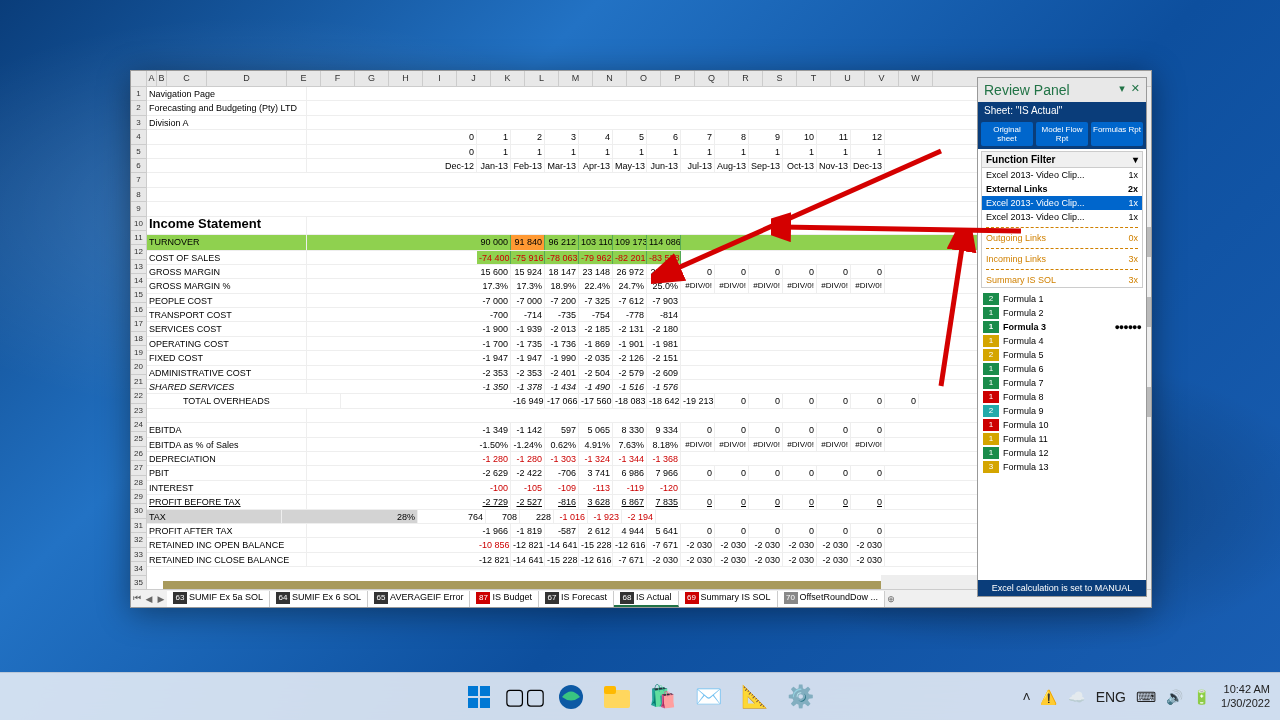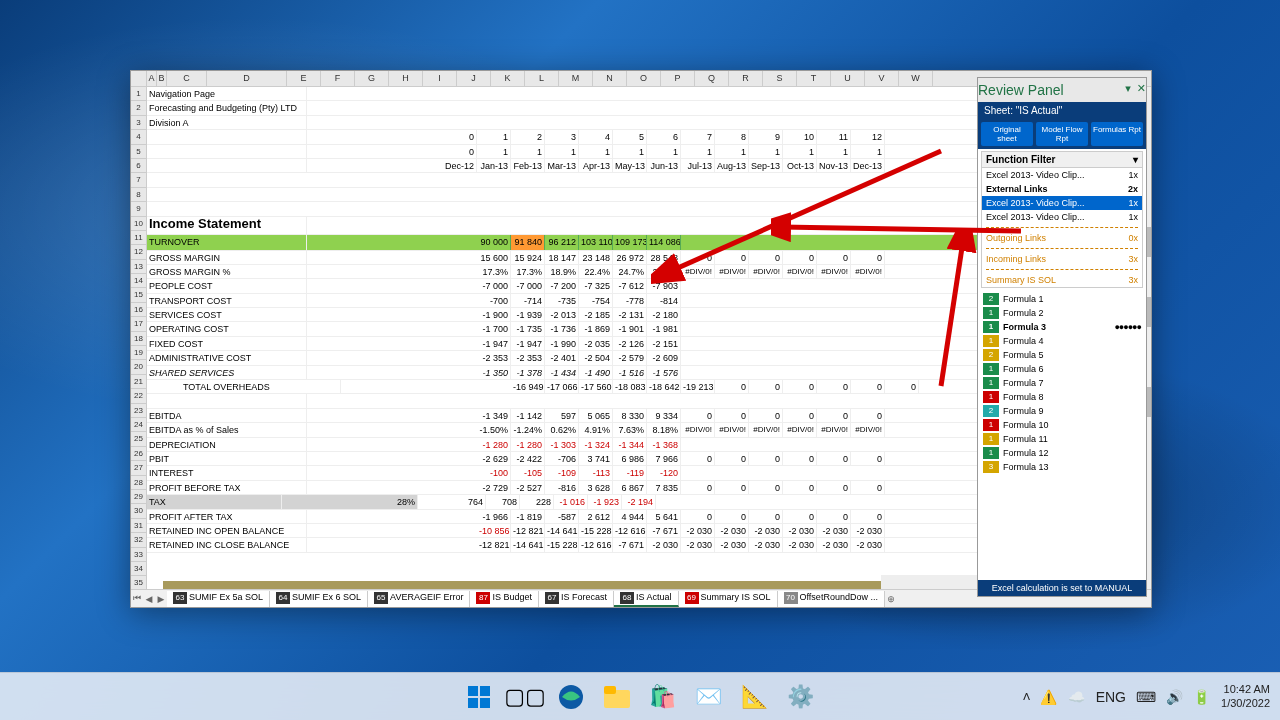--- a/index.html
+++ b/index.html
@@ -46,21 +46,21 @@
 .sheet-tabs { position: absolute; bottom: 0; left: 0; right: 0; height: 18px; background: #f0f0f0; border-top: 1px solid #ccc; display: flex; align-items: center; font-size: 9px; }
 .tab-nav { width: 12px; text-align: center; color: #666; cursor: pointer; }
 .sheet-tab { padding: 1px 6px; border-right: 1px solid #ccc; background: #fff; cursor: pointer; white-space: nowrap; }
 .tab-badge { display: inline-block; width: 14px; height: 12px; background: #c00; color: #fff; text-align: center; line-height: 12px; margin-right: 2px; font-size: 8px; }
 .tab-badge.dark { background: #333; }
 .tab-badge.gray { background: #888; }
 .tab-active { background: #fff; border-bottom: 2px solid #217346; }
 
 
 .review-panel { position: absolute; left: 977px; top: 77px; width: 170px; height: 520px; background: #fff; border: 1px solid #999; font-size: 10px; }
-.rp-title { background: #e8e8e8; padding: 4px 0; font-size: 14px; color: #217346; display: flex; justify-content: space-between; }
+.rp-title { background: #e8e8e8; padding: 4px 6px; font-size: 14px; color: #217346; display: flex; justify-content: space-between; }
 .rp-sheet { background: #0a3d7a; color: #fff; padding: 3px 6px; font-size: 10px; }
 .rp-btns { background: #0a3d7a; padding: 3px; display: grid; grid-template-columns: 1fr 1fr; gap: 3px; }
 .rp-btns3 { grid-template-columns: 1fr 1fr 1fr; }
 .rp-btn { background: #1a8c4a; color: #fff; font-size: 8px; padding: 3px 2px; text-align: center; cursor: pointer; border-radius: 2px; }
 .rp-btn.blue { background: #0066cc; }
 .rp-section { border: 1px solid #ccc; margin: 2px 3px; }
 .rp-section-h { background: #f0f0f0; padding: 2px 4px; font-weight: bold; border-bottom: 1px solid #ccc; display:flex; justify-content:space-between; font-size:10px;}
 .rp-item { padding: 2px 4px; display: flex; justify-content: space-between; font-size: 9px; }
 .rp-item.bold { font-weight: bold; }
 .rp-item.sel { background: #0066cc; color: #fff; }
@@ -237,20 +237,33 @@
             <div style="width: 34px;"></div>
             <div class="cell num-cell">90 000</div>
             <div class="cell num-cell turnover-sel">91 840</div>
             <div class="cell num-cell">96 212</div>
             <div class="cell num-cell">103 110</div>
             <div class="cell num-cell">109 173</div>
             <div class="cell num-cell">114 086</div>
             <div class="totals-gap"></div>
             <div class="cell totals-cell" style="position: absolute; right: 48px;">604 420</div>
           </div>
+          <div class="cell-row cos-row" style="position: relative;">
+            <div class="cell label-cell">COST OF SALES</div>
+            <div style="width: 136px;"></div>
+            <div style="width: 34px;"></div>
+            <div class="cell num-cell">-74 400</div>
+            <div class="cell num-cell">-75 916</div>
+            <div class="cell num-cell">-78 063</div>
+            <div class="cell num-cell">-79 962</div>
+            <div class="cell num-cell">-82 201</div>
+            <div class="cell num-cell">-83 538</div>
+            <div class="totals-gap"></div>
+            <div class="cell totals-cell" style="position: absolute; right: 48px;">-476 082</div>
+          </div>
           <div class="cell-row " style="position: relative;">
             <div class="cell label-cell">GROSS MARGIN</div>
             <div style="width: 136px;"></div>
             <div style="width: 34px;"></div>
             <div class="cell num-cell">15 600</div>
             <div class="cell num-cell">15 924</div>
             <div class="cell num-cell">18 147</div>
             <div class="cell num-cell">23 148</div>
             <div class="cell num-cell">26 972</div>
             <div class="cell num-cell">28 548</div>
@@ -473,21 +486,21 @@
             <div style="width: 34px;"></div>
             <div class="cell num-cell red-text">-100</div>
             <div class="cell num-cell red-text">-105</div>
             <div class="cell num-cell red-text">-109</div>
             <div class="cell num-cell red-text">-113</div>
             <div class="cell num-cell red-text">-119</div>
             <div class="cell num-cell red-text">-120</div>
             <div class="totals-gap"></div>
             <div class="cell totals-cell" style="position: absolute; right: 48px;">-667</div>
           </div>
-          <div class="cell-row " style="position: relative;">
+          <div class="cell-row " style="position: relative; text-decoration: underline;">
             <div class="cell label-cell">PROFIT BEFORE TAX</div>
             <div style="width: 136px;"></div>
             <div style="width: 34px;"></div>
             <div class="cell num-cell">-2 729</div>
             <div class="cell num-cell">-2 527</div>
             <div class="cell num-cell">-816</div>
             <div class="cell num-cell">3 628</div>
             <div class="cell num-cell">6 867</div>
             <div class="cell num-cell">7 835</div>
             <div class="cell num-cell">0</div>

